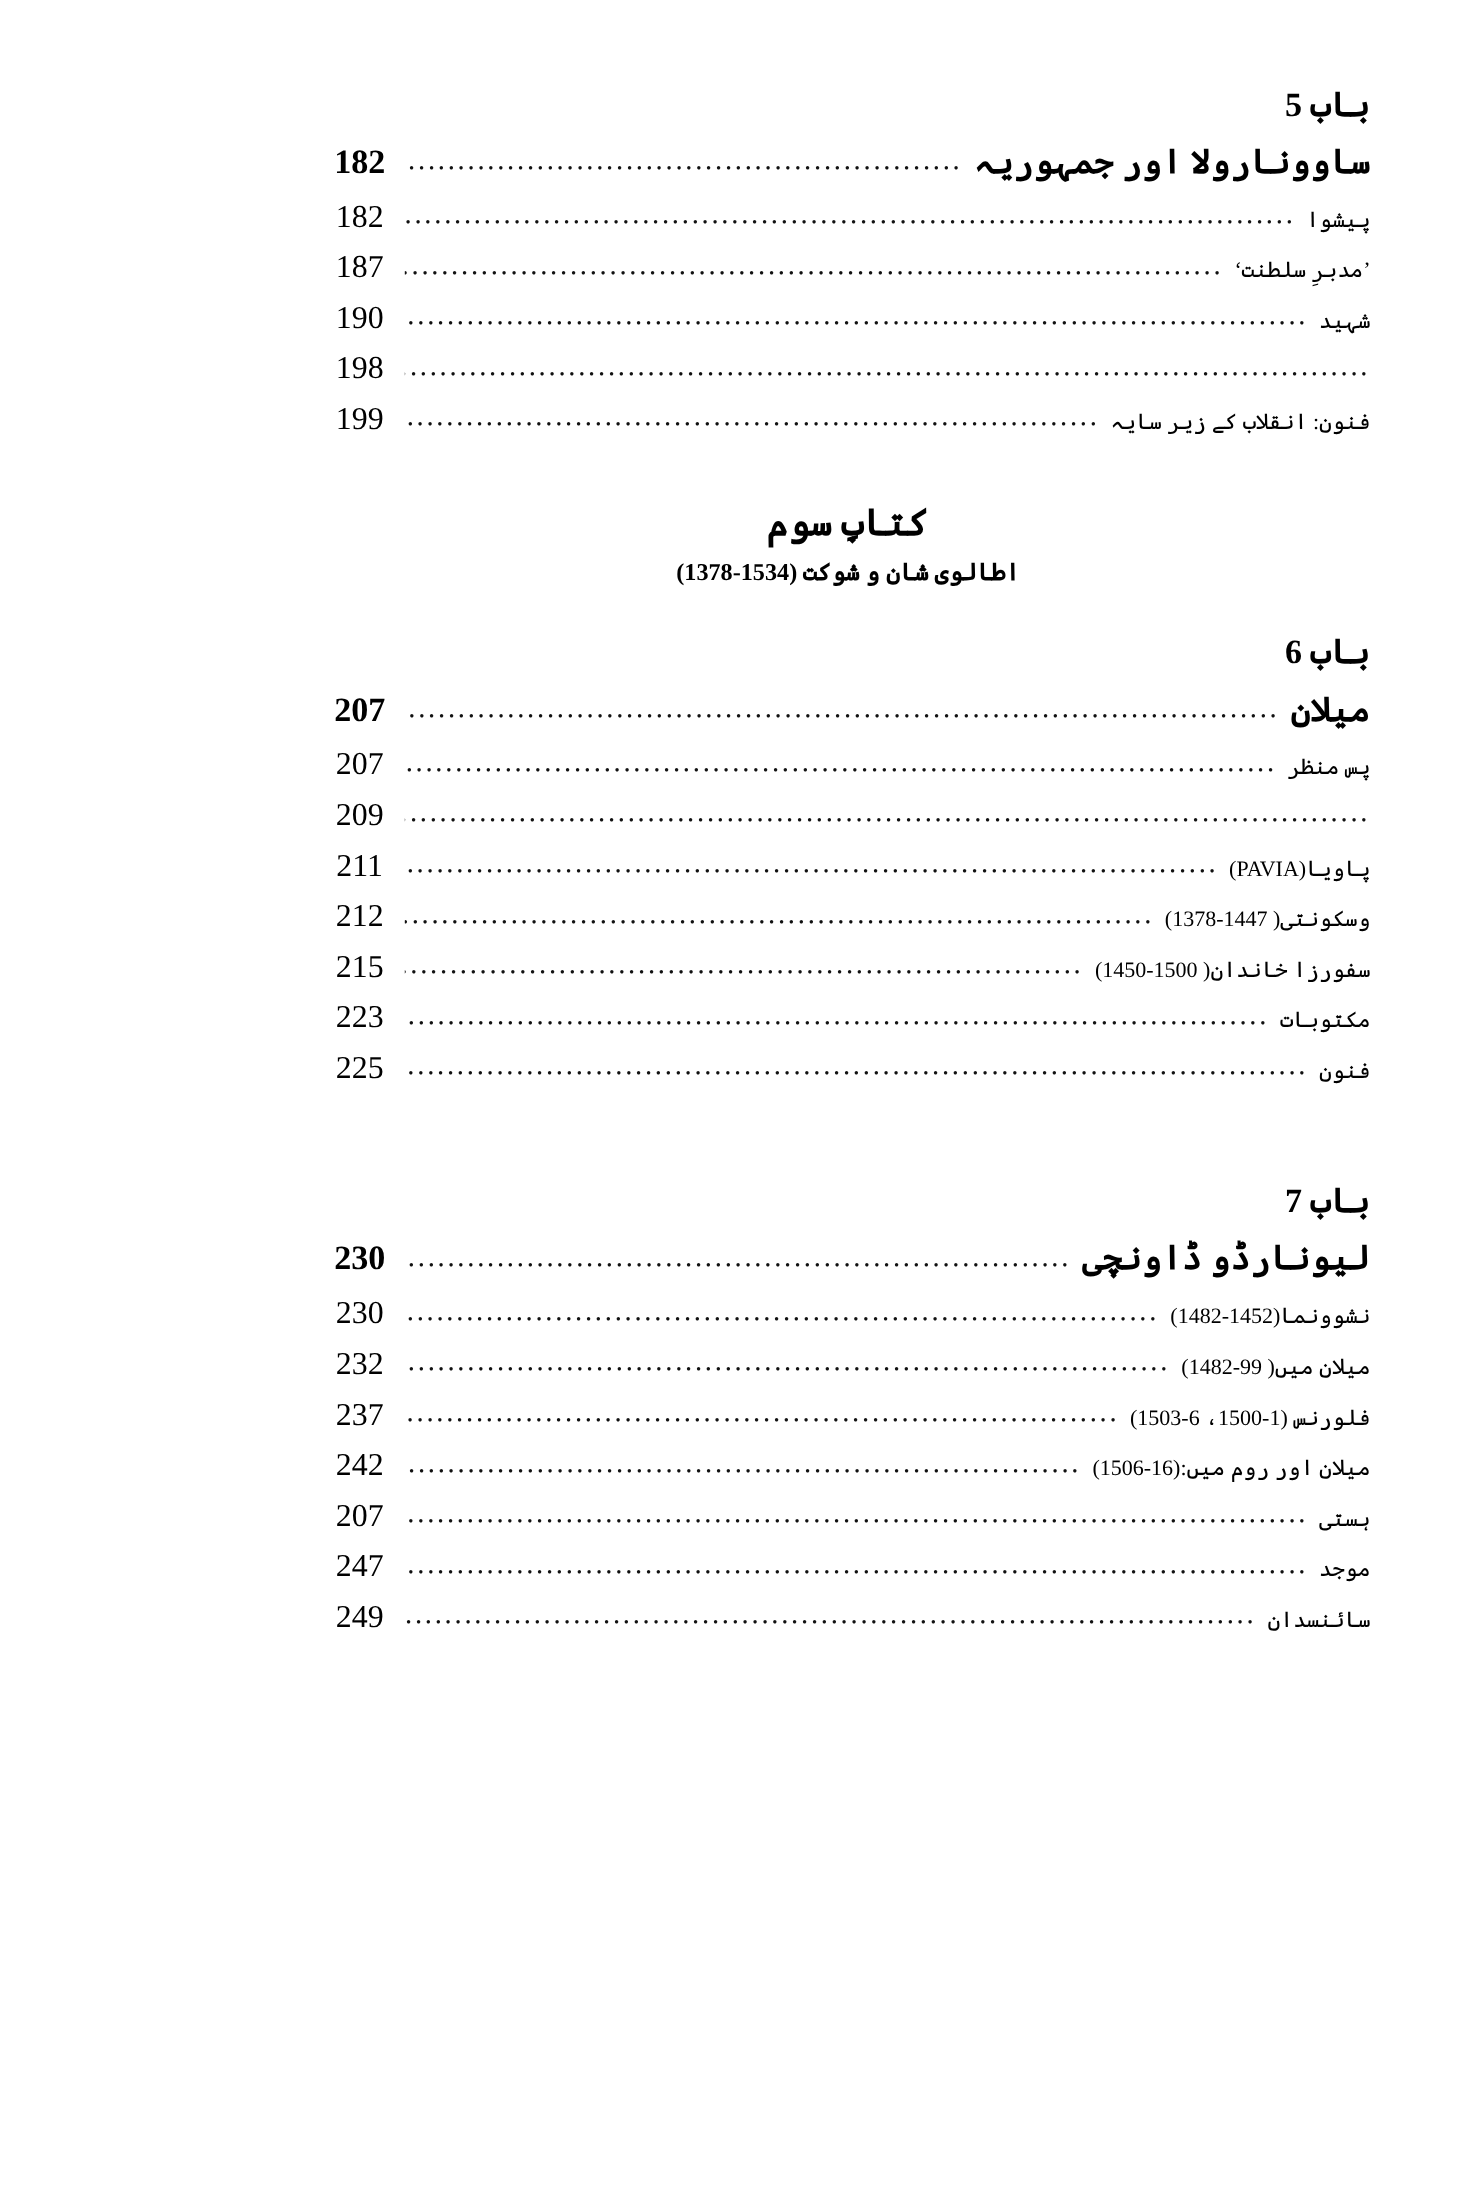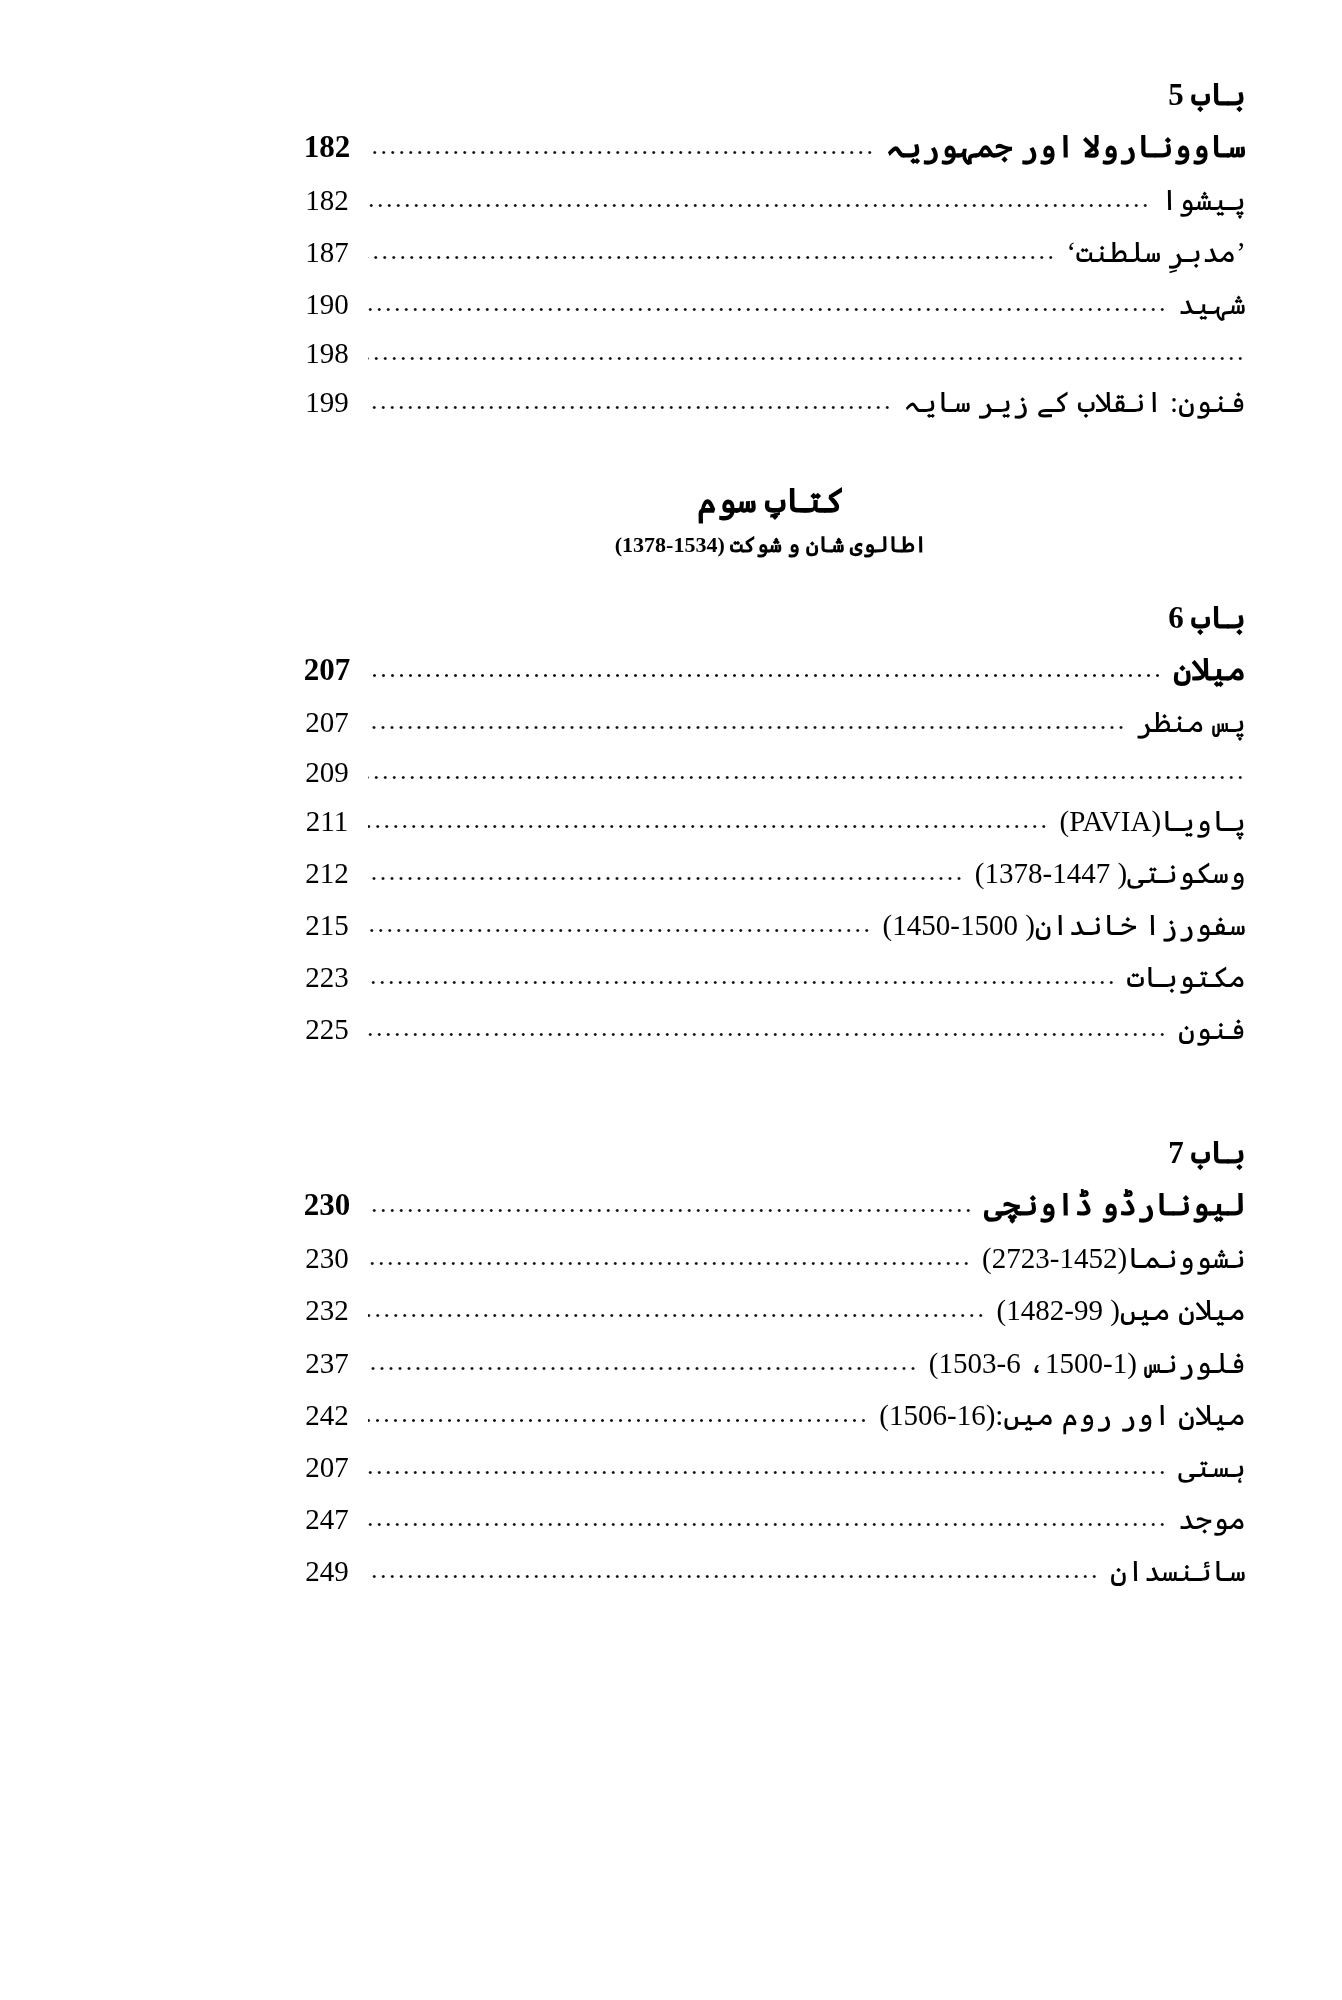--- a/index.html
+++ b/index.html
@@ -39,21 +39,21 @@
   .toc-entry {
     display: flex;
     flex-direction: row;
     align-items: baseline;
     direction: rtl;
     width: 100%;
     margin: 0 0 13px 0;
   }
   .toc-title {
     white-space: nowrap;
-    font-size: 29px;
+    font-size: 20px;
     line-height: 1.35;
     padding-left: 10px;
     flex: 0 0 auto;
   }
   .toc-dots {
     flex: 1 1 auto;
     overflow: hidden;
     white-space: nowrap;
     font-size: 26px;
     letter-spacing: 2.5px;
@@ -189,21 +189,21 @@
 
   <div class="chapter-label">باب 7</div>
 
   <div class="toc-entry major">
     <span class="toc-title">لیونارڈو ڈاونچی</span>
     <span class="toc-dots">........................................................................................................................................................................</span>
     <span class="toc-page">230</span>
   </div>
 
   <div class="toc-entry">
-    <span class="toc-title">نشوونما(1452-2723)</span>
+    <span class="toc-title">نشوونما(1452-1482)</span>
     <span class="toc-dots">........................................................................................................................................................................</span>
     <span class="toc-page">230</span>
   </div>
   <div class="toc-entry">
     <span class="toc-title">میلان میں( 99-1482)</span>
     <span class="toc-dots">........................................................................................................................................................................</span>
     <span class="toc-page">232</span>
   </div>
   <div class="toc-entry">
     <span class="toc-title">فلورنس (1-1500، 6-1503)</span>

